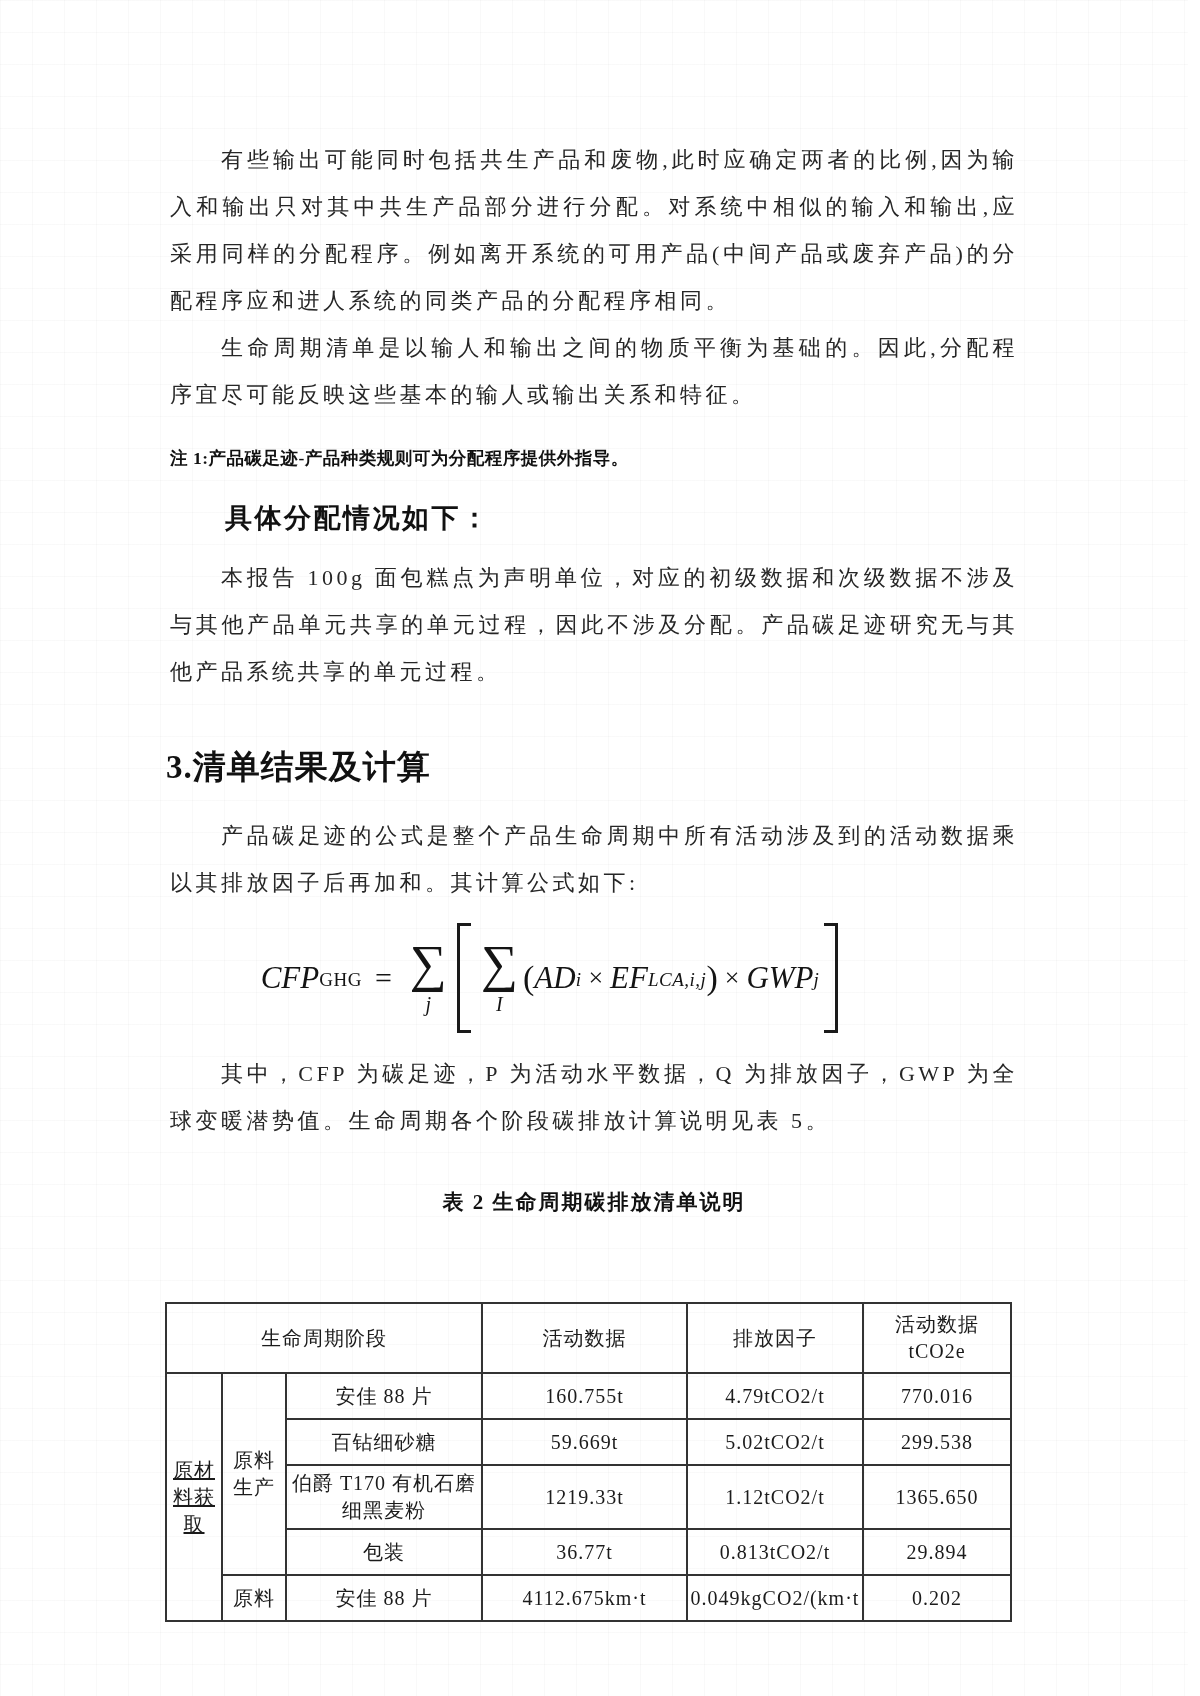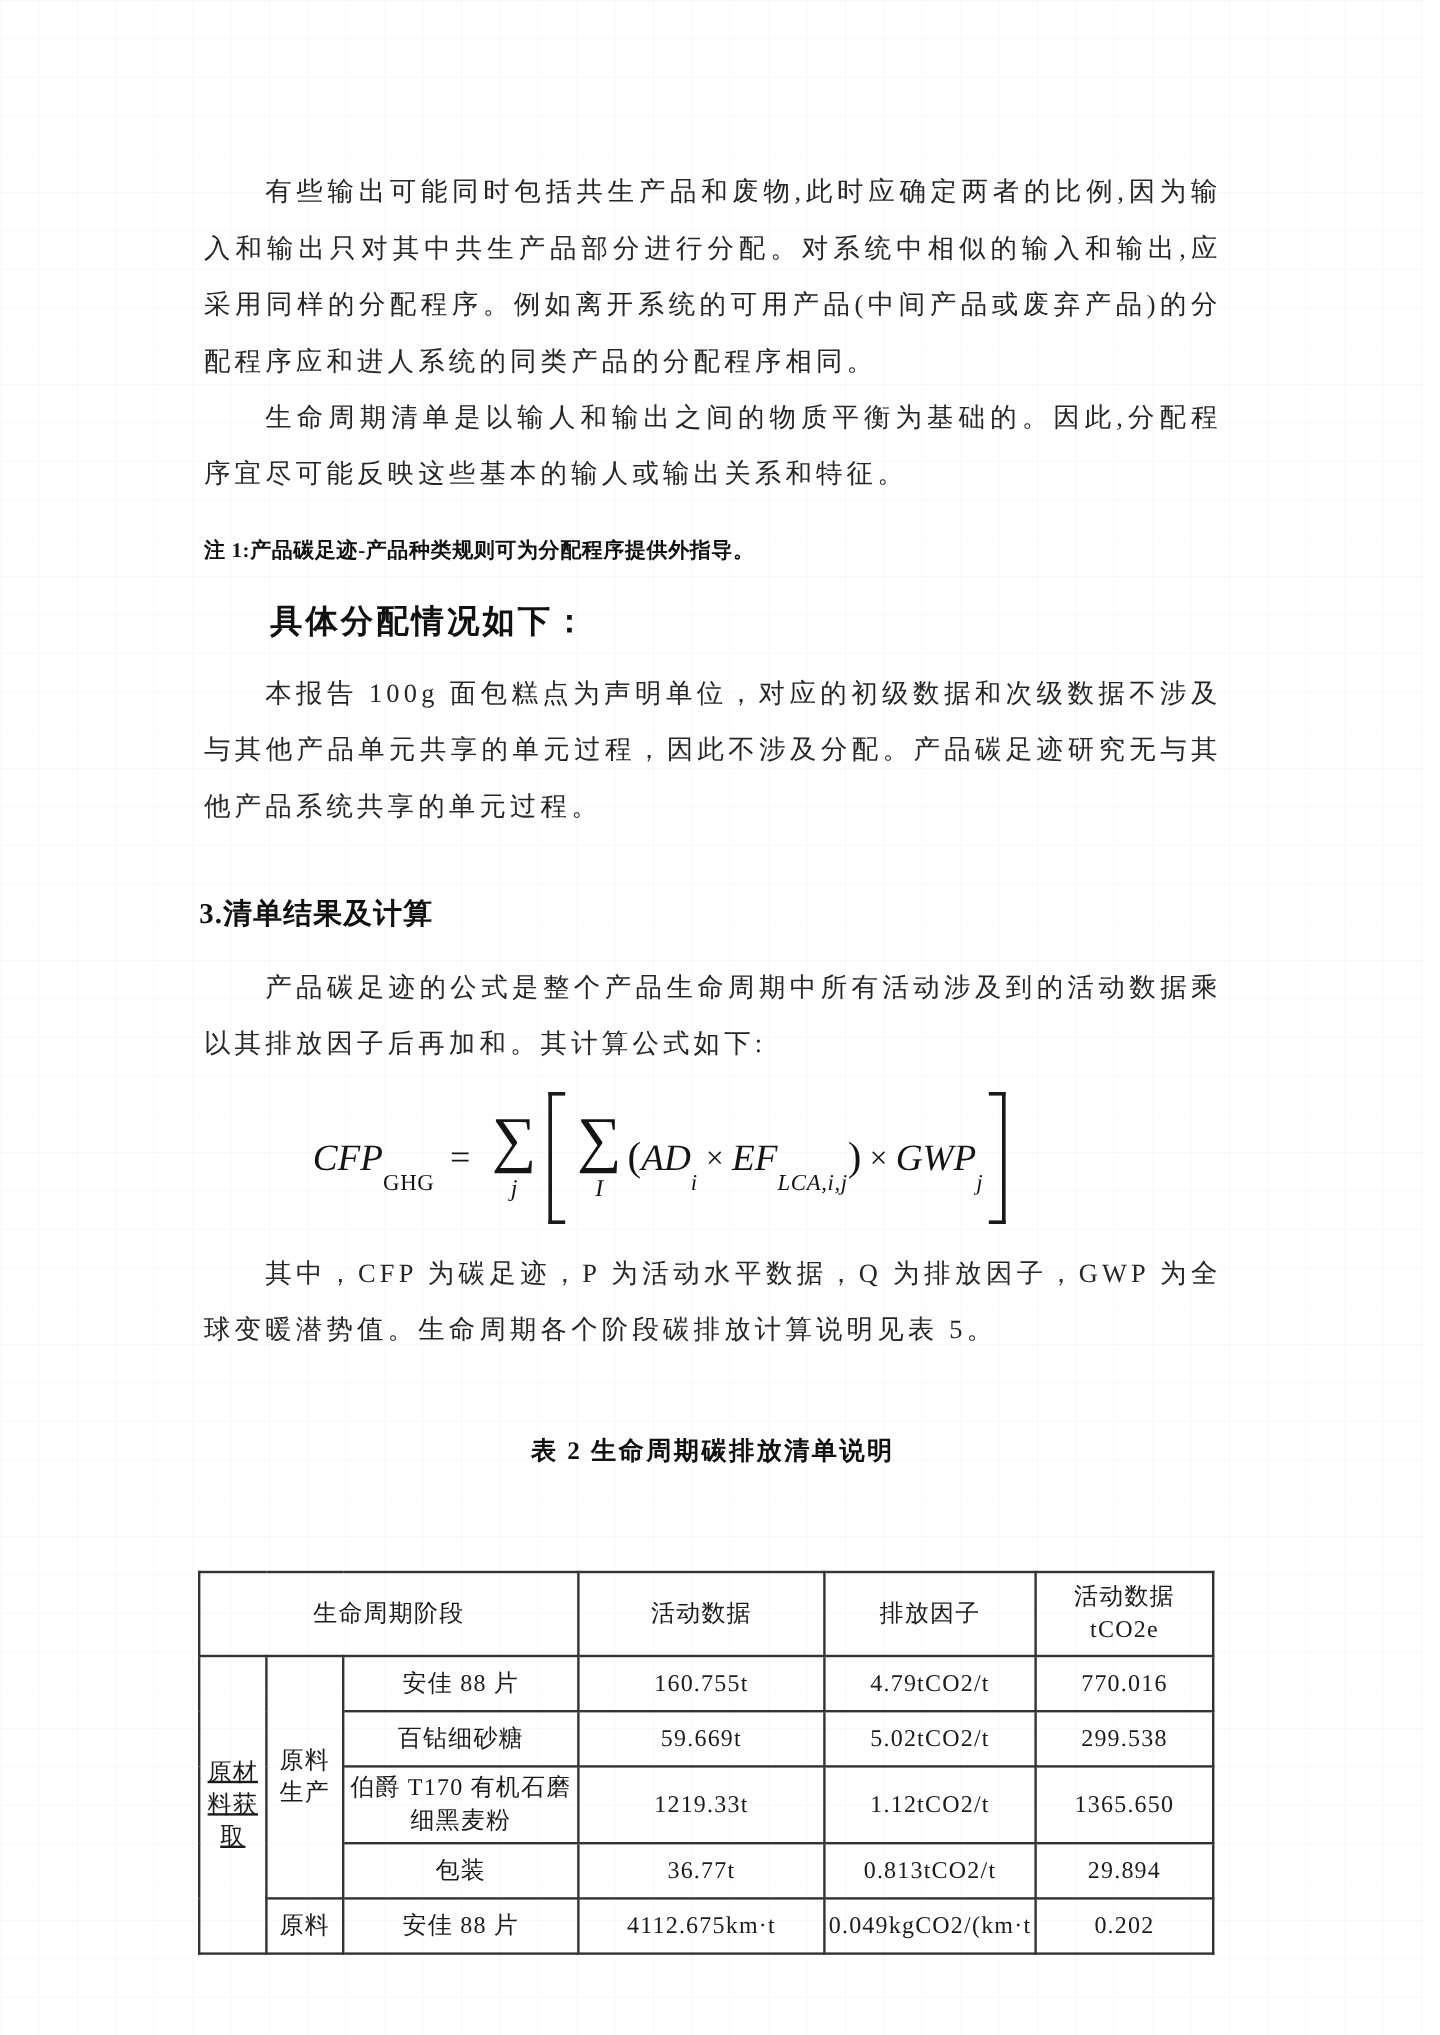--- a/index.html
+++ b/index.html
@@ -18,44 +18,44 @@
     text-align:justify;margin:0;text-indent:51px;color:#262626;
   }
   .note{
     margin-top:28px;font-size:17.5px;font-weight:bold;letter-spacing:0.5px;color:#111;
   }
   .subheading{
     margin:30px 0 16px 55px;font-size:27px;font-weight:bold;letter-spacing:2.5px;color:#111;
   }
   .p-after-sub{margin-top:18px;}
   .section-heading{
-    margin:50px 0 0 -4px;font-size:24px;font-weight:bold;letter-spacing:1px;color:#111;
+    margin:50px 0 0 -4px;font-size:33px;font-weight:bold;letter-spacing:1px;color:#111;
   }
   .p-after-h2{margin-top:22px;}
   
   .formula-row{
     margin-top:16px;height:112px;display:flex;align-items:center;justify-content:center;
     transform:translateX(-42px);color:#141414;
   }
   .f-var{font-style:italic;font-size:31px;text-align:center;}
-  .f-sub{font-size:19px;position:relative;top:22px;letter-spacing:0.5px;}
+  .f-sub{font-size:19px;position:relative;top:2px;letter-spacing:0.5px;}
   .f-sub.up{font-style:normal;}
   .f-sub.it{font-style:italic;}
   .f-eq{font-size:30px;margin:0 13px;}
   .f-times{font-size:26px;margin:0 7px;}
   .f-paren{font-size:34px;font-weight:400;}
   .sum{display:inline-flex;flex-direction:column;align-items:center;margin:0 5px;}
   .sum .sigma{font-size:52px;line-height:44px;}
   .sum .idx{font-size:20px;font-style:italic;line-height:20px;margin-top:8px;}
   .lbr,.rbr{display:inline-block;width:11px;height:104px;margin:0 5px;}
   .lbr{border-left:3px solid #1a1a1a;border-top:3px solid #1a1a1a;border-bottom:3px solid #1a1a1a;}
   .rbr{border-right:3px solid #1a1a1a;border-top:3px solid #1a1a1a;border-bottom:3px solid #1a1a1a;}
   .p-after-formula{margin-top:16px;}
   .caption{
-    margin-top:64px;text-align:center;font-size:21px;font-weight:bold;letter-spacing:2px;color:#111;
+    margin-top:44px;text-align:center;font-size:21px;font-weight:bold;letter-spacing:2px;color:#111;
   }
   .tablewrap{margin-top:86px;}
   table.lca{
     border-collapse:collapse;table-layout:fixed;width:845px;margin-left:-5px;
   }
   table.lca th, table.lca td{
     border:2px solid #333;text-align:center;vertical-align:middle;
     font-weight:normal;font-size:20px;letter-spacing:1px;line-height:27px;
     padding:2px 2px;color:#1b1b1b;overflow:hidden;
   }

